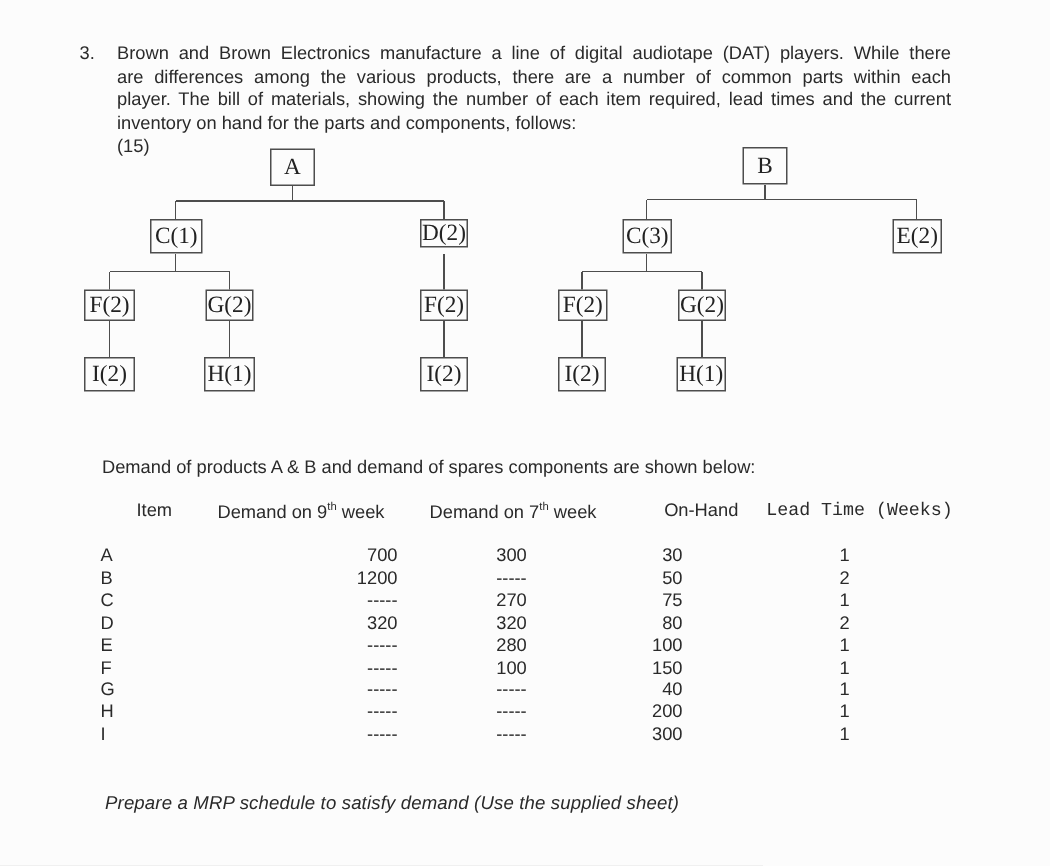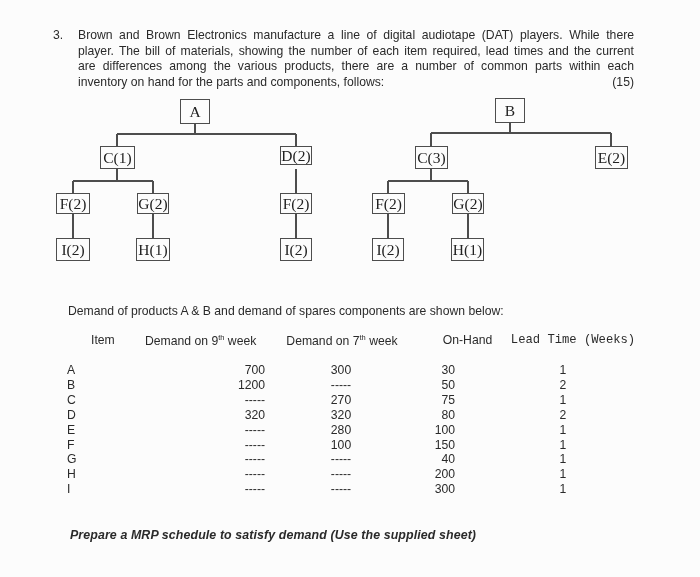--- a/index.html
+++ b/index.html
@@ -5,21 +5,21 @@
   html,body{margin:0;padding:0;background:#e8e8e8;}
   .page{
     position:relative;width:700px;height:577px;background:#fcfcfc;
     font-family:"Liberation Sans",sans-serif;color:#2a2a2a;overflow:hidden;
   }
   
   .q-num{position:absolute;left:53px;top:28px;font-size:12.2px;line-height:15.5px;}
   .q-text{position:absolute;left:78px;top:28px;width:556px;font-size:12.2px;line-height:15.5px;}
   .q-line{white-space:nowrap;}
   .q-line.just{text-align:justify;text-align-last:justify;text-justify:inter-word;}
-  .q-line.last{display:flex;justify-content:space-between;}
+  .q-line.last{display:flex;justify-content:space-between;flex-direction:column;}
   
   .tree-lines{position:absolute;left:0;top:0;}
   .node{
     position:absolute;border:1px solid #4d4d4d;background:#fcfcfc;
     display:flex;align-items:center;justify-content:center;box-sizing:border-box;
     font-family:"Liberation Serif",serif;font-size:15.5px;color:#222;
   }
   
   .demand-note{position:absolute;left:68px;top:304px;font-size:12.2px;}
   .th{position:absolute;top:333px;font-size:12.2px;white-space:nowrap;}
@@ -31,33 +31,33 @@
   #th-lead{left:503px;width:140px;text-align:center;font-family:Liberation Mono, monospace;}
   .col{position:absolute;top:363px;font-size:12.2px;line-height:14.9px;}
   #col-item{left:67px;}
   #col-d9{left:145px;width:120px;text-align:right;}
   #col-d7{left:281px;width:120px;text-align:center;}
   #col-onhand{left:400px;width:55px;text-align:right;}
   #col-lead{left:533px;width:60px;text-align:center;}
   
   .instruction{
     position:absolute;left:70px;top:528px;font-size:12.4px;
-    font-weight:bold;font-style:italic;white-space:nowrap;letter-spacing:.1px;
+    font-weight:normal;font-style:italic;white-space:nowrap;letter-spacing:.1px;
   }
 </style>
 </head>
 <body>
 
 <div class="page">
 
   <div class="q-num">3.</div>
   <div class="q-text">
     <div class="q-line just">Brown and Brown Electronics manufacture a line of digital audiotape (DAT) players. While there</div>
+    <div class="q-line just">are differences among the various products, there are a number of common parts within each</div>
     <div class="q-line just">player. The bill of materials, showing the number of each item required, lead times and the current</div>
-    <div class="q-line just">are differences among the various products, there are a number of common parts within each</div>
     <div class="q-line last">
       <span>inventory on hand for the parts and components, follows:</span>
       <span>(15)</span>
     </div>
   </div>
 
   <svg class="tree-lines" width="700" height="577" viewBox="0 0 700 577" shape-rendering="crispEdges">
     <path d="M195 124 L195 134 M117 134 L296 134 M117 134 L117 146 M296 134 L296 146
              M117 169 L117 181 M73 181 L153 181 M73 181 L73 193 M153 181 L153 193
              M296 169 L296 193 M73 214 L73 238 M153 214 L153 238 M296 214 L296 238

